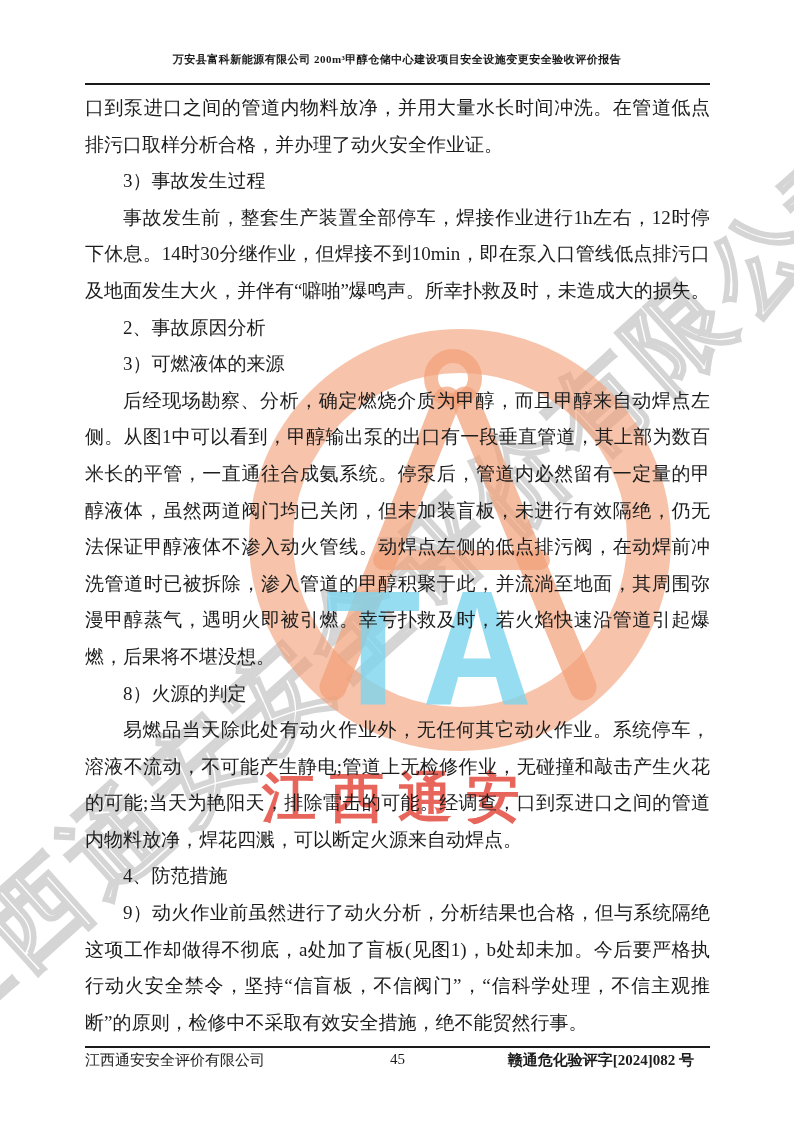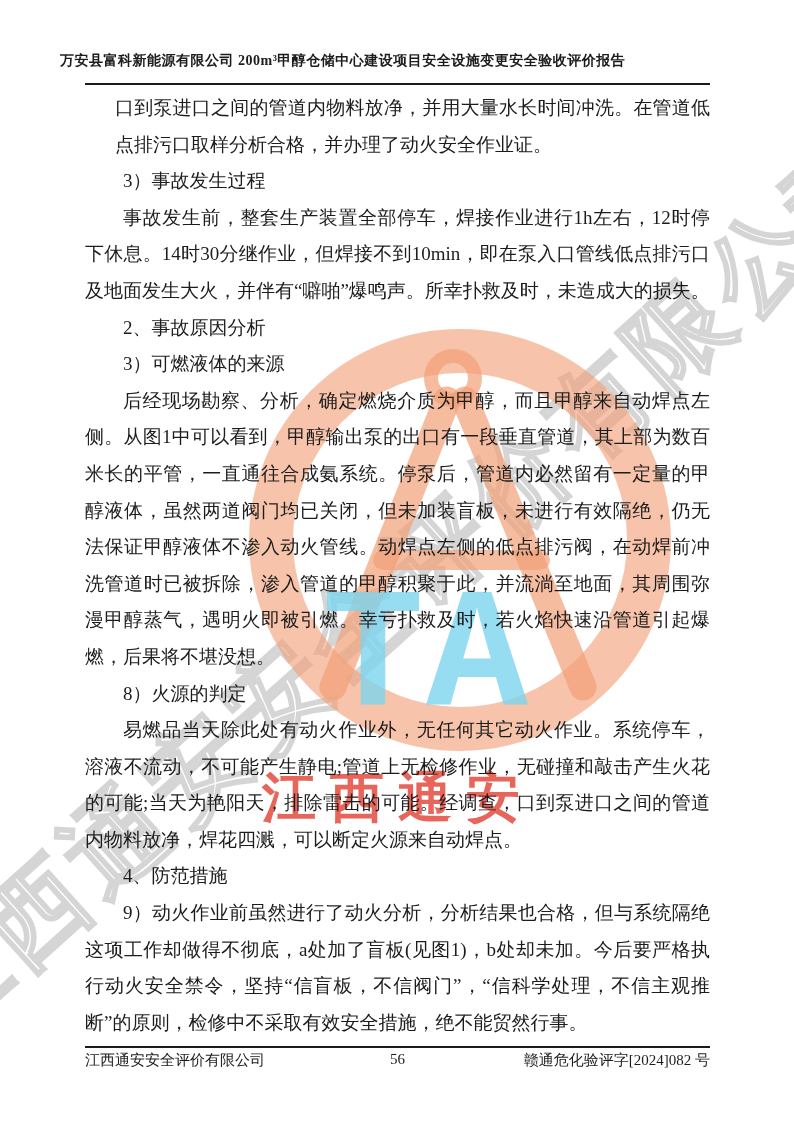--- a/index.html
+++ b/index.html
@@ -26,36 +26,36 @@
   }
   .wm-red{
     left:262px;top:770px;white-space:nowrap;
     font-family:"Liberation Sans","DejaVu Sans",sans-serif;font-weight:900;
     font-size:54px;line-height:1;letter-spacing:14px;
     color:rgba(226,58,45,0.78);
   }
   
   .header-title{
     position:absolute;top:52px;left:60px;width:674px;z-index:2;
-    text-align:left;font-size:14px;font-weight:bold;letter-spacing:0.5px;
+    text-align:center;font-size:11px;font-weight:bold;letter-spacing:0.5px;
   }
   .header-line{position:absolute;top:83px;left:85px;width:625px;height:2px;background:#1a1a1a;z-index:2;}
   
   .content{
     position:absolute;top:90px;left:85px;width:625px;z-index:2;
     font-size:19px;line-height:36.6px;text-align:justify;
   }
   .para{text-indent:2em;margin:0;}
-  .para.noindent{text-indent:0;margin-left:30px;}
+  .para.noindent{text-indent:0;}
   
   .footer-line{position:absolute;top:1046px;left:85px;width:625px;height:2px;background:#1a1a1a;z-index:2;}
   .footer{position:absolute;top:1051px;left:85px;width:625px;height:22px;font-size:15px;z-index:2;}
   .footer .company{position:absolute;left:0;top:0;}
   .footer .pagenum{position:absolute;left:50%;top:0;transform:translateX(-50%);}
-  .footer .docnum{position:absolute;right:0;top:0;}
+  .footer .docnum{position:absolute;right:16px;top:0;font-weight:bold;}
 </style>
 </head>
 <body>
 
 <div class="page">
 
   <div class="wm wm-diag">江西通安安全评价有限公司</div>
 
   <div class="wm wm-logo">
     <svg width="470" height="470" viewBox="0 0 470 470" xmlns="http://www.w3.org/2000/svg">
@@ -85,17 +85,17 @@
       <p class="para">后经现场勘察、分析，确定燃烧介质为甲醇，而且甲醇来自动焊点左侧。从图1中可以看到，甲醇输出泵的出口有一段垂直管道，其上部为数百米长的平管，一直通往合成氨系统。停泵后，管道内必然留有一定量的甲醇液体，虽然两道阀门均已关闭，但未加装盲板，未进行有效隔绝，仍无法保证甲醇液体不渗入动火管线。动焊点左侧的低点排污阀，在动焊前冲洗管道时已被拆除，渗入管道的甲醇积聚于此，并流淌至地面，其周围弥漫甲醇蒸气，遇明火即被引燃。幸亏扑救及时，若火焰快速沿管道引起爆燃，后果将不堪没想。</p>
       <p class="para">8）火源的判定</p>
       <p class="para">易燃品当天除此处有动火作业外，无任何其它动火作业。系统停车，溶液不流动，不可能产生静电;管道上无检修作业，无碰撞和敲击产生火花的可能;当天为艳阳天，排除雷击的可能。经调查，口到泵进口之间的管道内物料放净，焊花四溅，可以断定火源来自动焊点。</p>
       <p class="para">4、防范措施</p>
       <p class="para">9）动火作业前虽然进行了动火分析，分析结果也合格，但与系统隔绝这项工作却做得不彻底，a处加了盲板(见图1)，b处却未加。今后要严格执行动火安全禁令，坚持“信盲板，不信阀门”，“信科学处理，不信主观推断”的原则，检修中不采取有效安全措施，绝不能贸然行事。</p>
     </div>
 
   <div class="footer-line"></div>
   <div class="footer">
     <span class="company">江西通安安全评价有限公司</span>
-    <span class="pagenum">56</span>
+    <span class="pagenum">45</span>
     <span class="docnum">赣通危化验评字[2024]082 号</span>
   </div>
 
 </div>
 
 </body></html>

